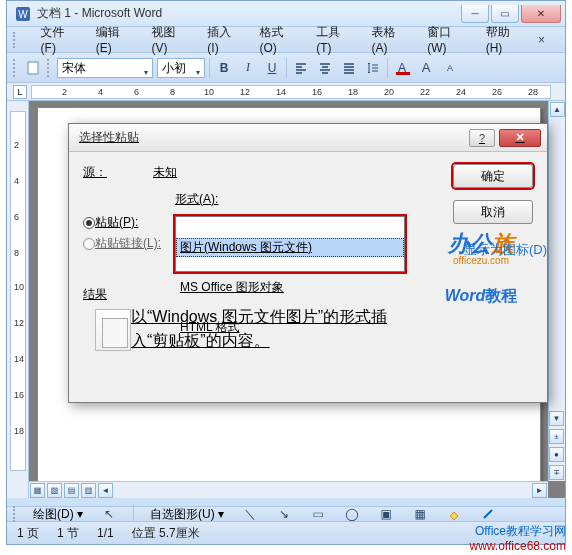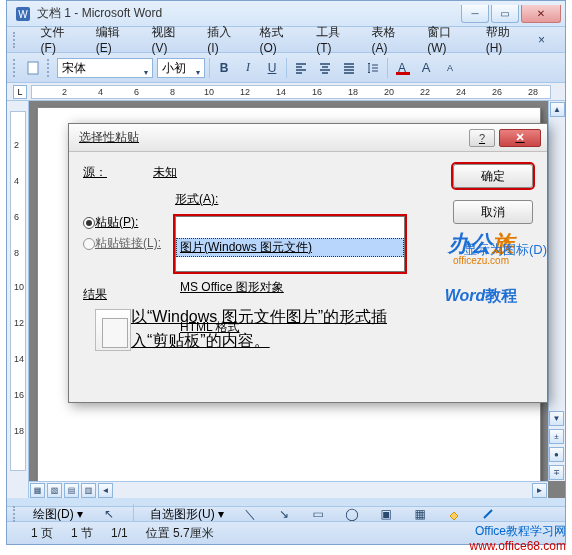--- a/index.html
+++ b/index.html
@@ -87,21 +87,21 @@
 .wm-tag { margin-top: 20px; font-size: 16px; font-weight: bold; color: #1e6fd6; }
 .wm-tag .fancy { color: #1e6fd6; font-style: italic; }
 .wm-side { position: absolute; right: 18px; top: 240px; font-size: 13px; color: #1e6fd6; writing-mode: horizontal-tb; margin-left: 40px; }
 
 
 .drawbar { position: absolute; left: 0; right: 0; bottom: 22px; height: 16px; background: linear-gradient(#dbe8f8,#c9dcf4); border-top: 1px solid #a8c7e8; border-bottom: 1px solid #a8c7e8; display: flex; align-items: center; padding-left: 6px; gap: 14px; font-size: 12px; }
 .drawbar .grip { width: 4px; height: 16px; border-left: 2px dotted #8fa9c7; }
 .drawtxt { padding: 0 2px; }
 
 
-.statusbar { position: absolute; left: 0; right: 0; bottom: 0; height: 22px; background: linear-gradient(#dbe8f8,#c9dcf4); display: flex; align-items: center; padding-left: 24px; gap: 18px; font-size: 12px; color: #1a1a1a; }
+.statusbar { position: absolute; left: 0; right: 0; bottom: 0; height: 22px; background: linear-gradient(#dbe8f8,#c9dcf4); display: flex; align-items: center; padding-left: 10px; gap: 18px; font-size: 12px; color: #1a1a1a; }
 
 
 .footer { position: absolute; right: 6px; bottom: 2px; font-size: 12px; color: #0066cc; text-align: right; line-height: 1.2; }
 .footer .cn { color: #0066cc; }
 .footer .url { color: #cc0000; }
 </style>
 </head>
 <body>
 
 <div class="window">

